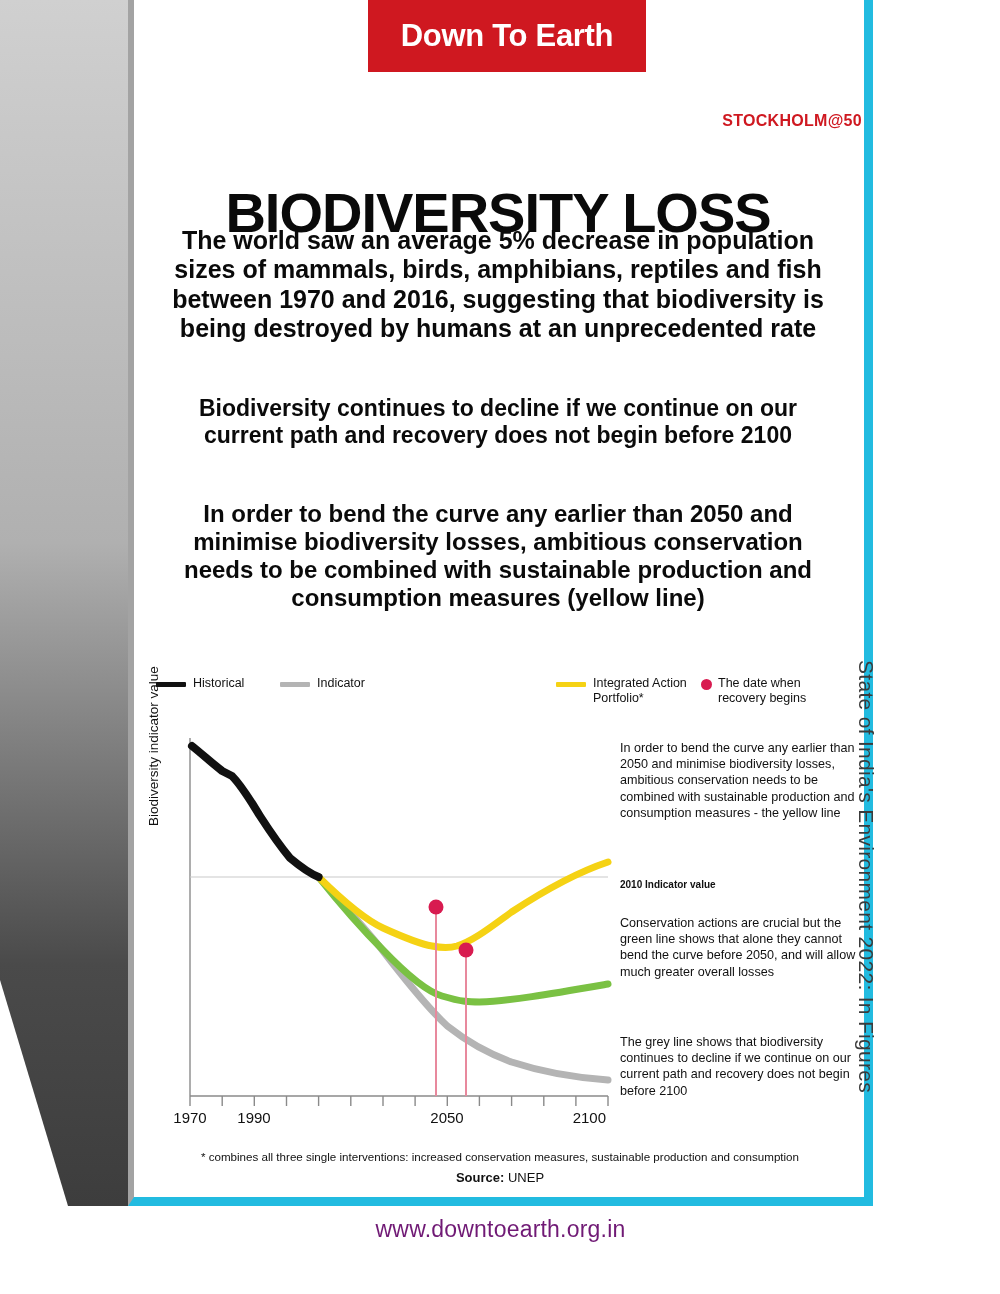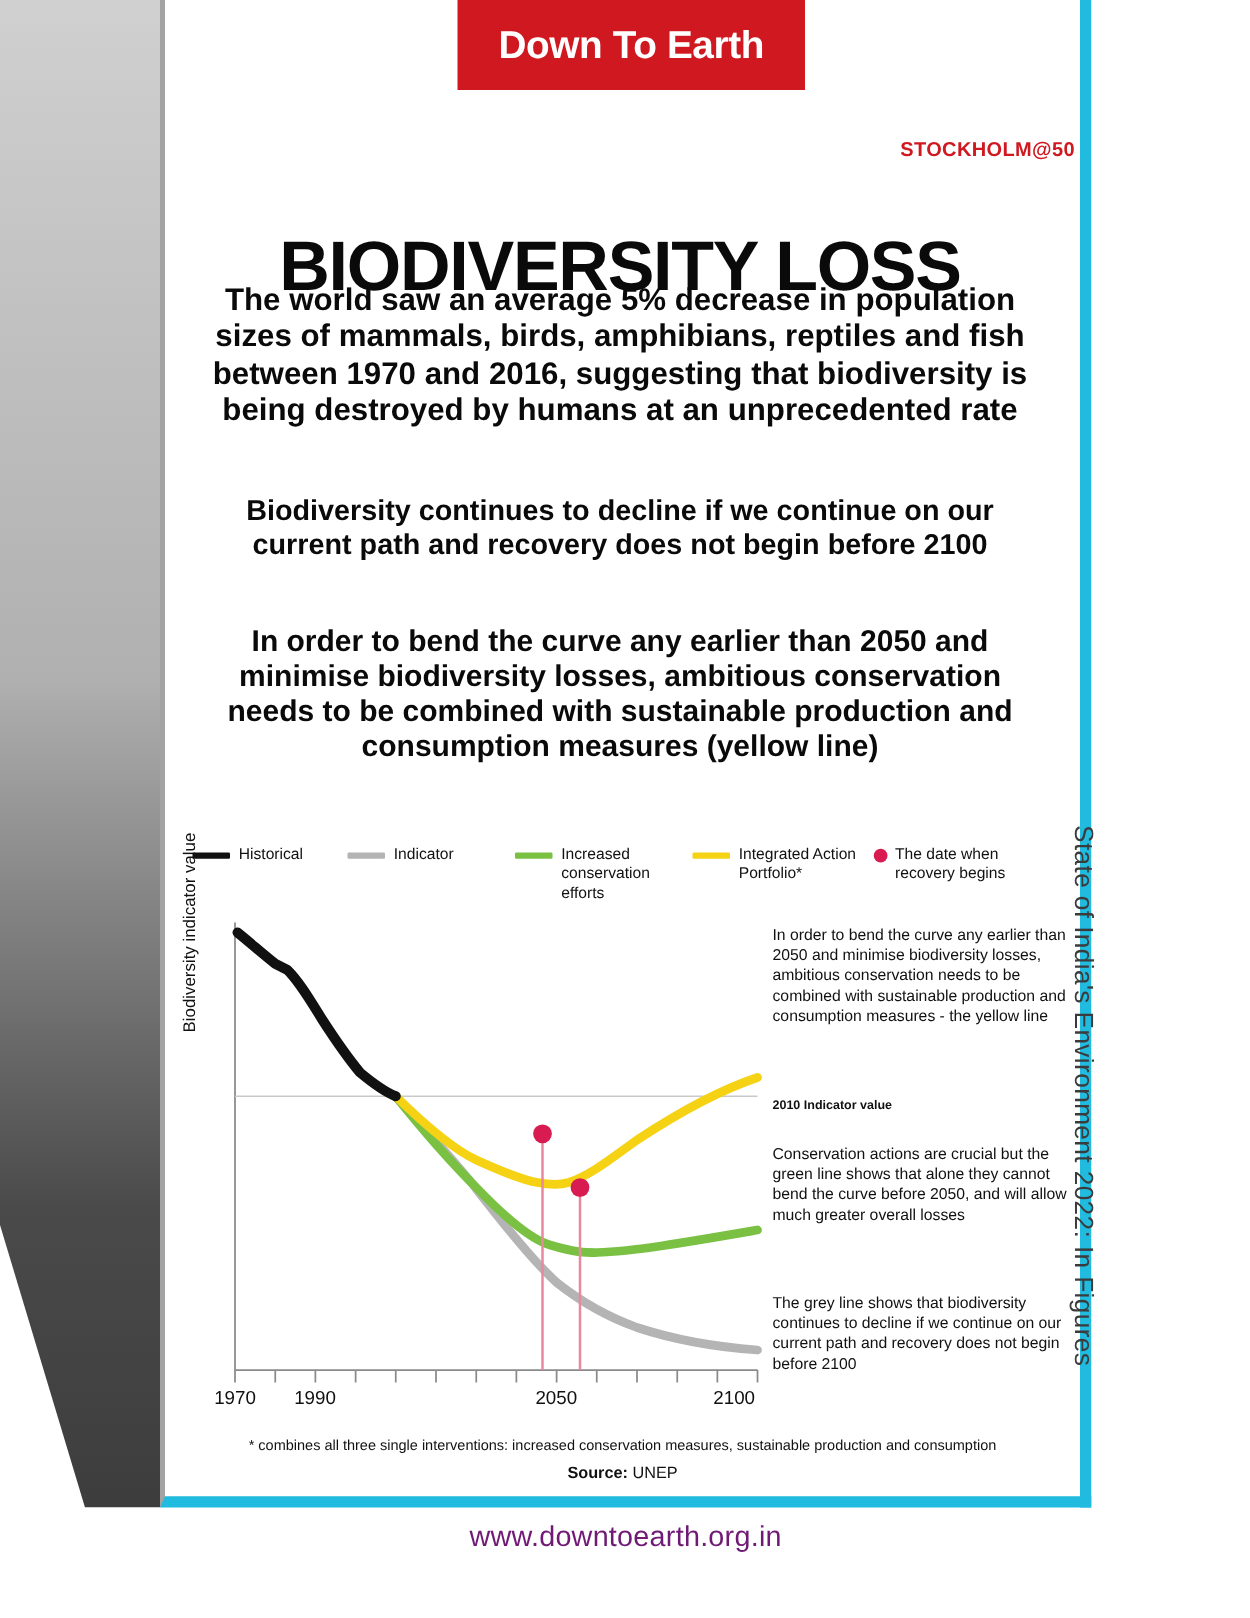--- a/index.html
+++ b/index.html
@@ -12,21 +12,21 @@
   }
   
   #left-wedge{
     position:absolute;left:0;top:0;width:136px;height:1206px;
     z-index:1;
   }
   
   #poster{
     position:absolute;left:128px;top:0;width:745px;height:1206px;
     background:#ffffff;
-    border-left:4px solid #a3a3a3;
+    border-left:6px solid #a3a3a3;
     border-right:9px solid #22bbe0;
     border-bottom:9px solid #22bbe0;
     box-sizing:border-box;
     z-index:3;
   }
   #poster-inner{position:relative;width:100%;height:100%;}
 
   
   #masthead{
     position:absolute;left:234px;top:0;width:278px;height:72px;
@@ -154,24 +154,20 @@
     <div id="chart-block">
 
       <div id="legend">
         <div class="legend-item" id="leg0">
           <span class="legend-swatch" style="background:#111111;"></span>
           <span class="legend-label">Historical</span>
         </div>
         <div class="legend-item" id="leg1">
           <span class="legend-swatch" style="background:#b4b4b4;"></span>
           <span class="legend-label">Indicator</span>
-        </div>
-        <div class="legend-item" id="leg2">
-          <span class="legend-swatch" style="background:#7ac143;"></span>
-          <span class="legend-label">Increased conservation efforts</span>
         </div>
         <div class="legend-item" id="leg3">
           <span class="legend-swatch" style="background:#f5d214;"></span>
           <span class="legend-label">Integrated Action Portfolio*</span>
         </div>
         <div class="legend-item" id="leg4">
           <span class="legend-dot" style="background:#d81b50;"></span>
           <span class="legend-label">The date when recovery begins</span>
         </div>
       </div>

